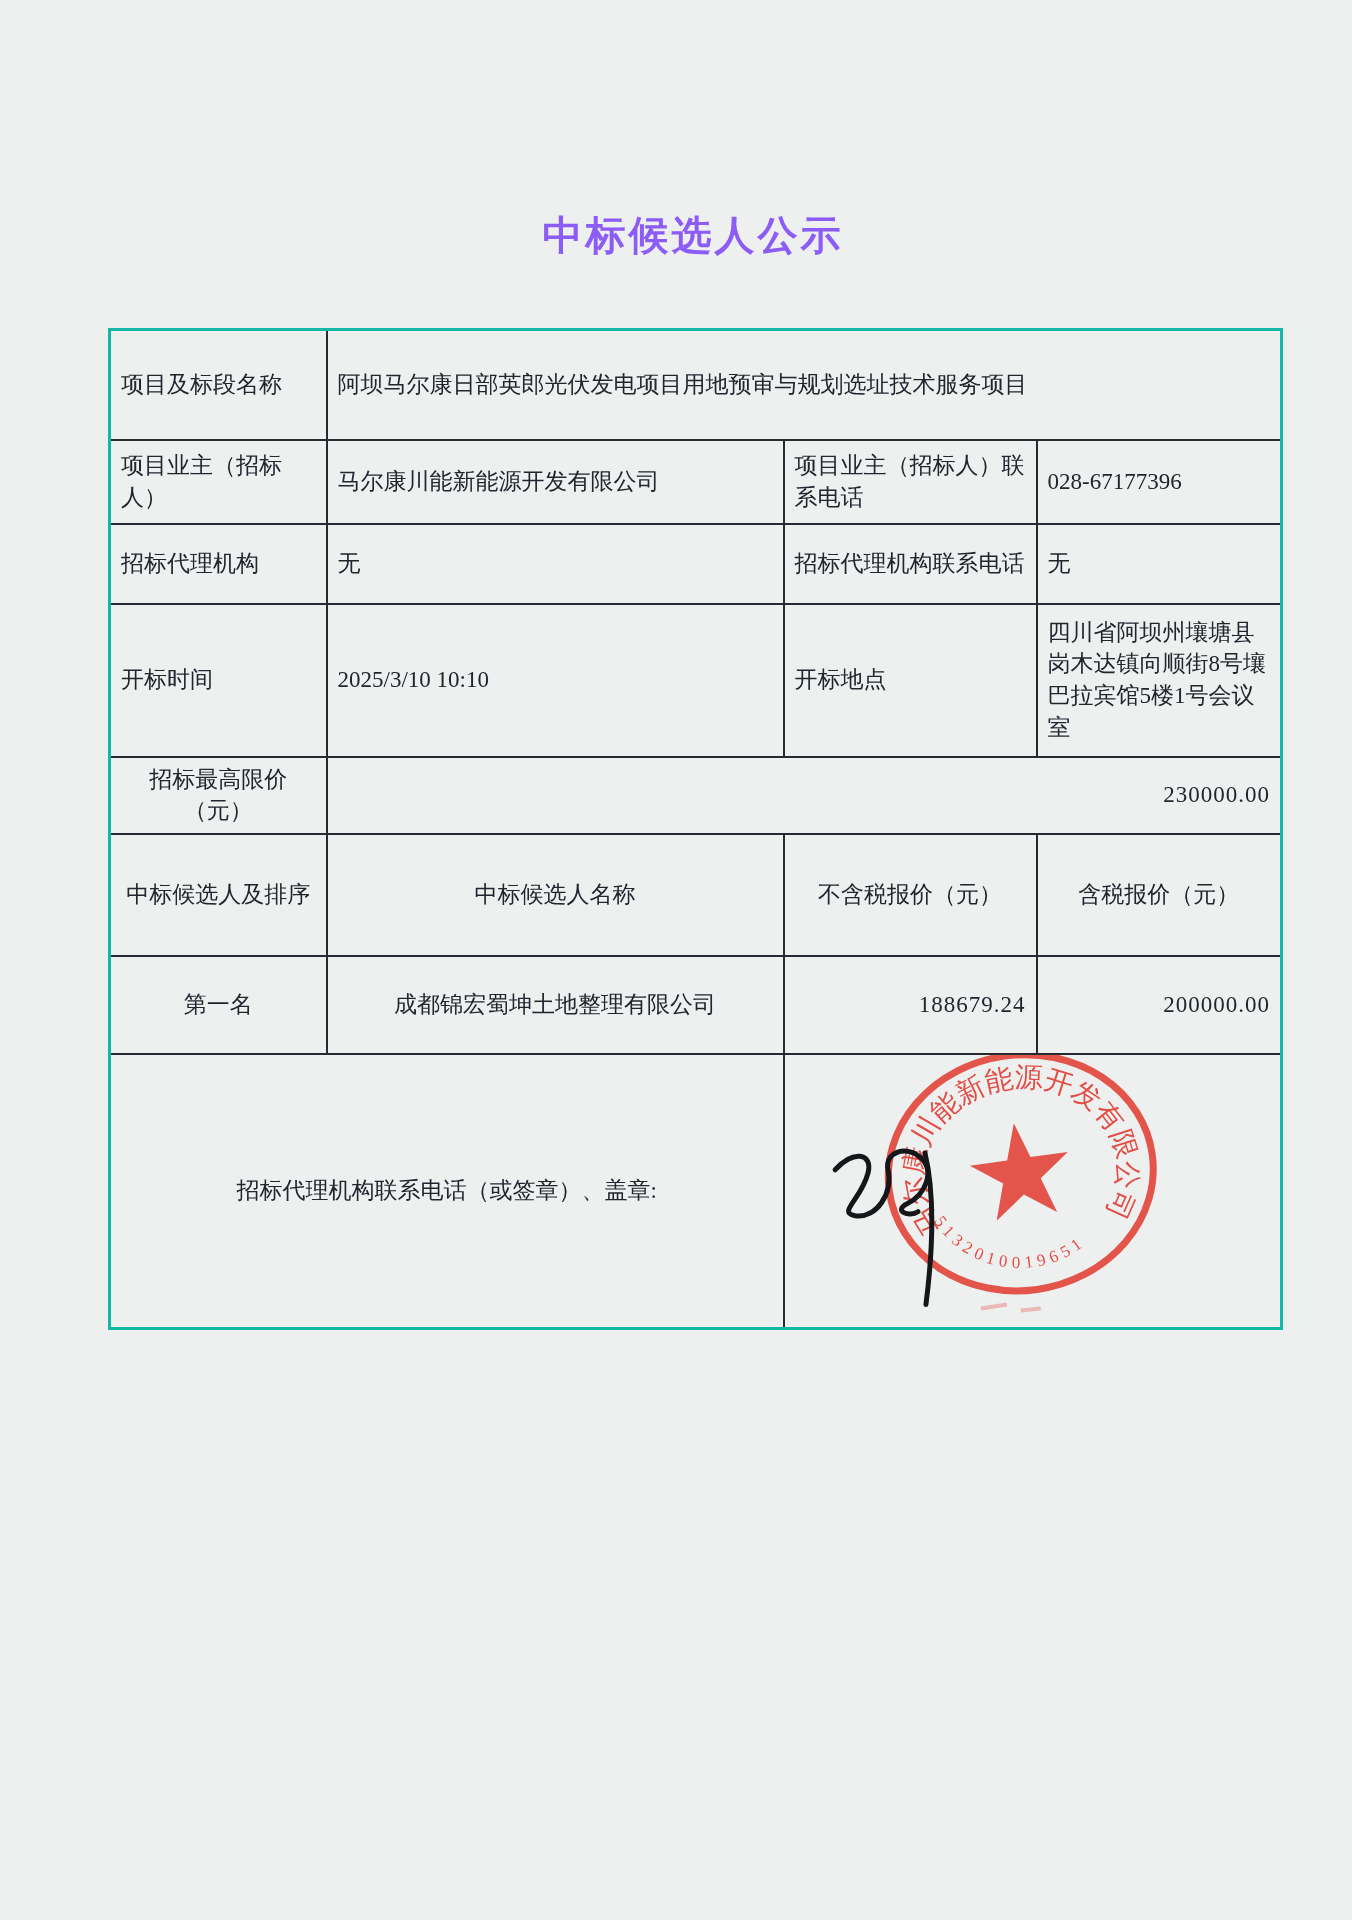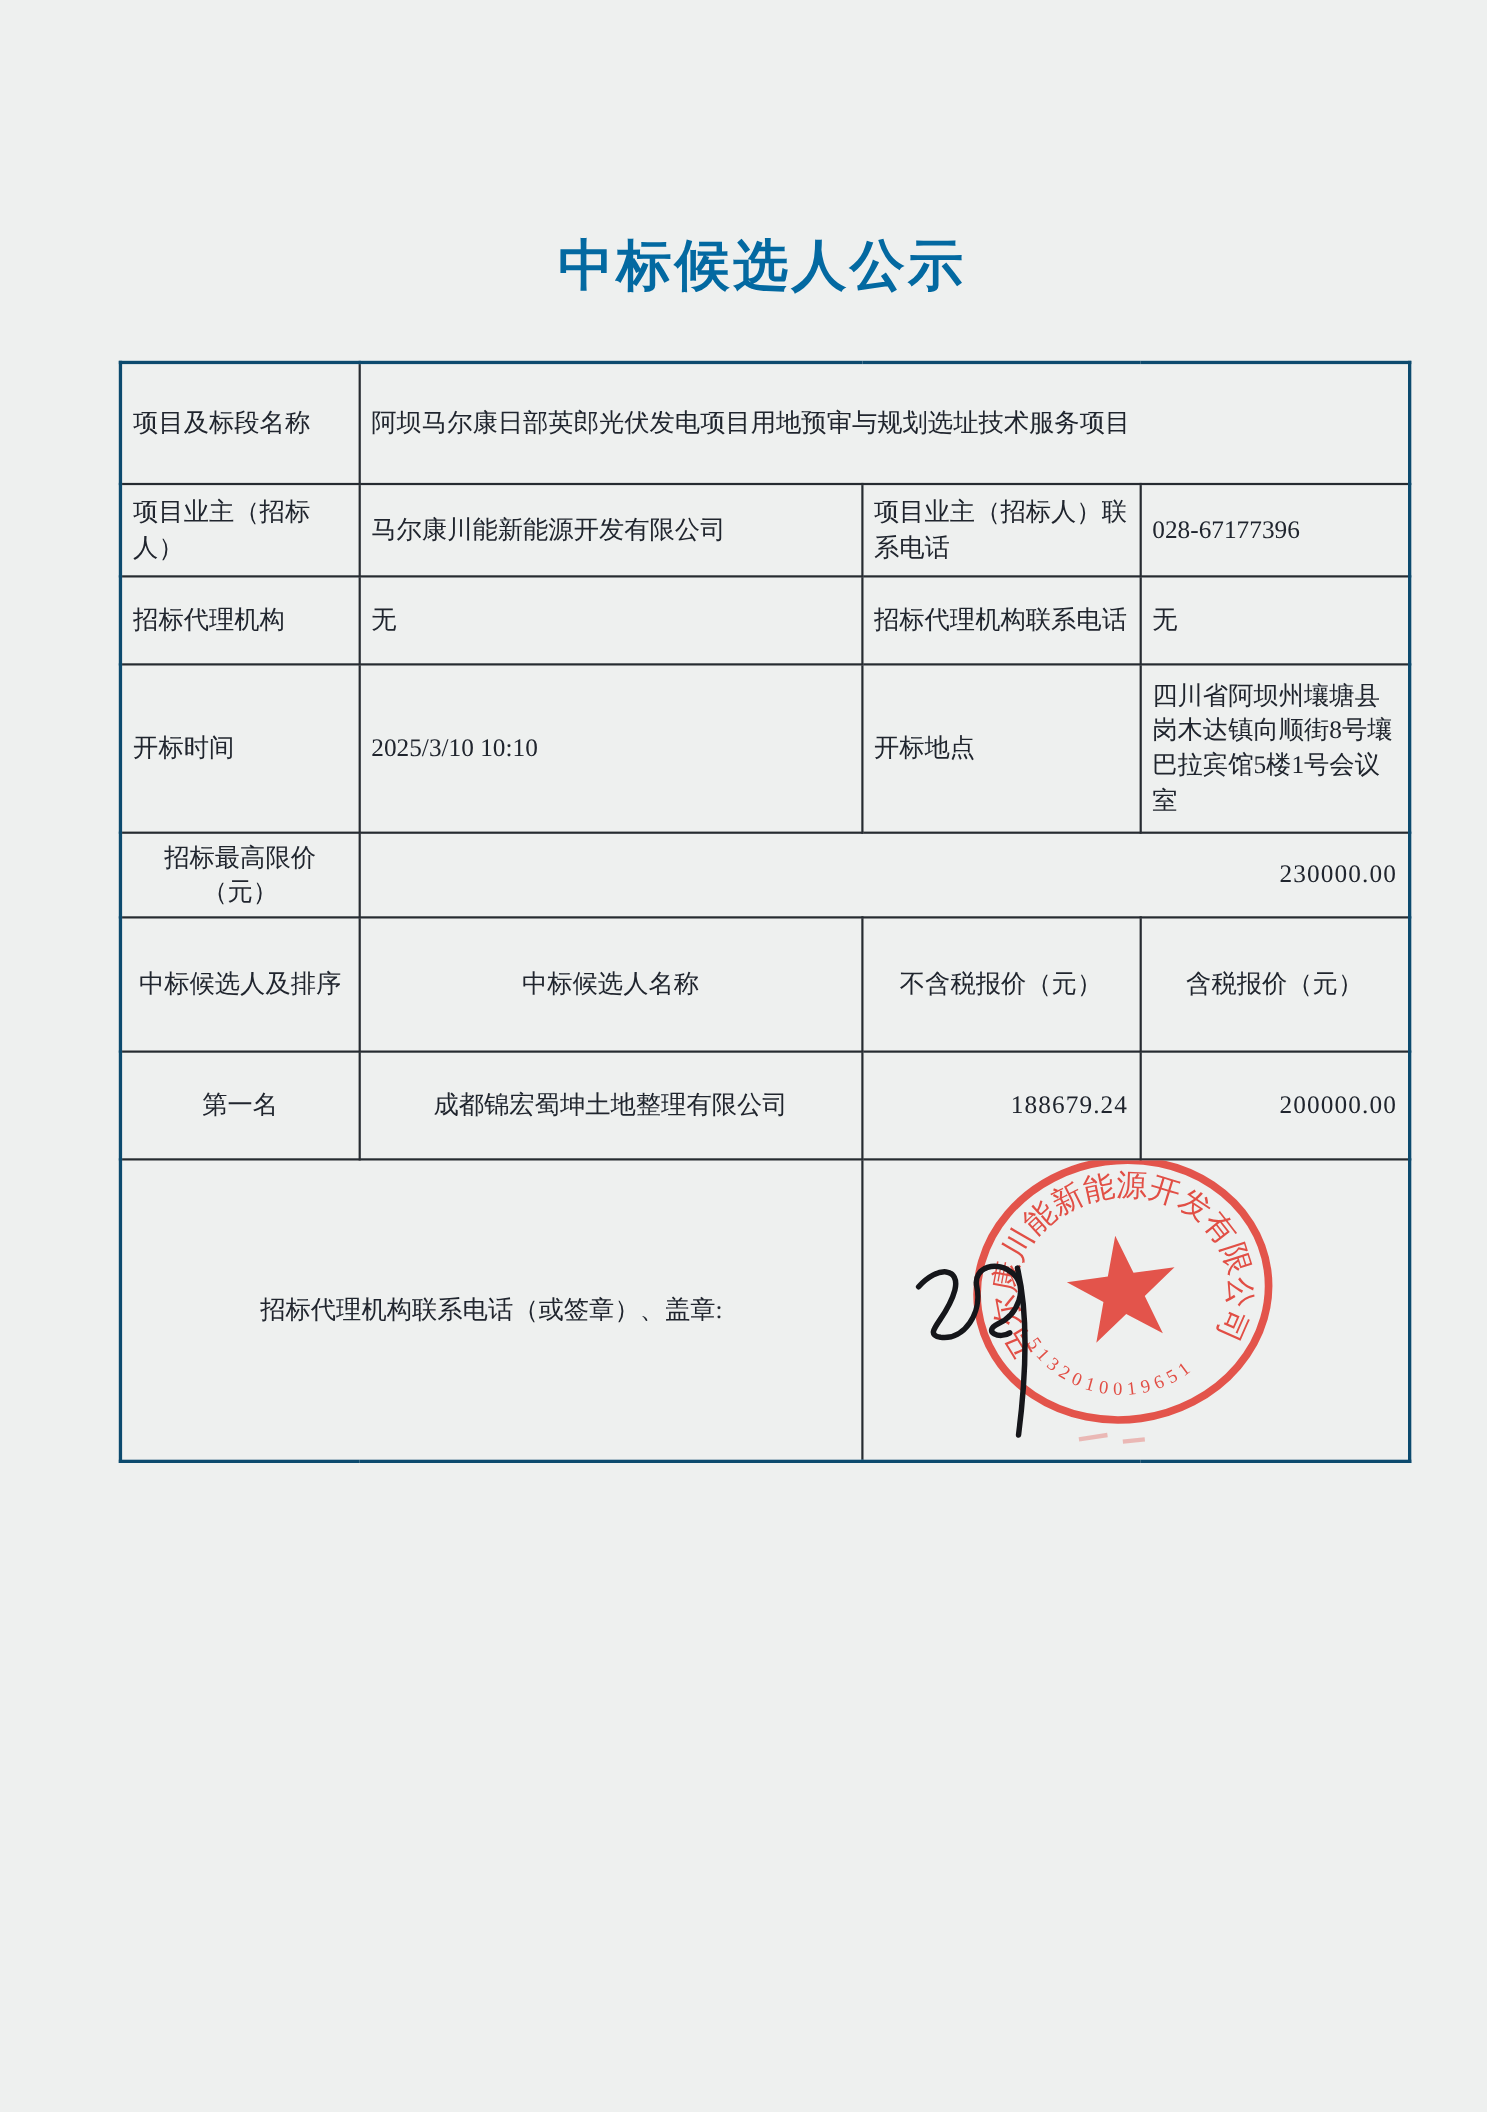--- a/index.html
+++ b/index.html
@@ -15,31 +15,31 @@
   }
   .doc-title{
     position:absolute;
     top:208px;left:0;
     width:100%;
     text-align:center;
     padding-left:34px;
     box-sizing:border-box;
     font-family:"DejaVu Sans", sans-serif;
     font-weight:700;
-    font-size:50px;
+    font-size:40px;
     letter-spacing:3px;
-    color:#0369a1;
+    color:#8b5cf6;
   }
   table.bid-table{
     position:absolute;
     left:108px;top:328px;
     width:1172px;
     border-collapse:collapse;
     table-layout:fixed;
-    border:3px solid #0c4a6e;
+    border:3px solid #14b8a6;
   }
   .bid-table td{
     border:2px solid #262b31;
     padding:6px 10px;
     font-size:23px;
     line-height:1.38;
     vertical-align:middle;
     word-break:break-all;
     overflow:hidden;
   }

